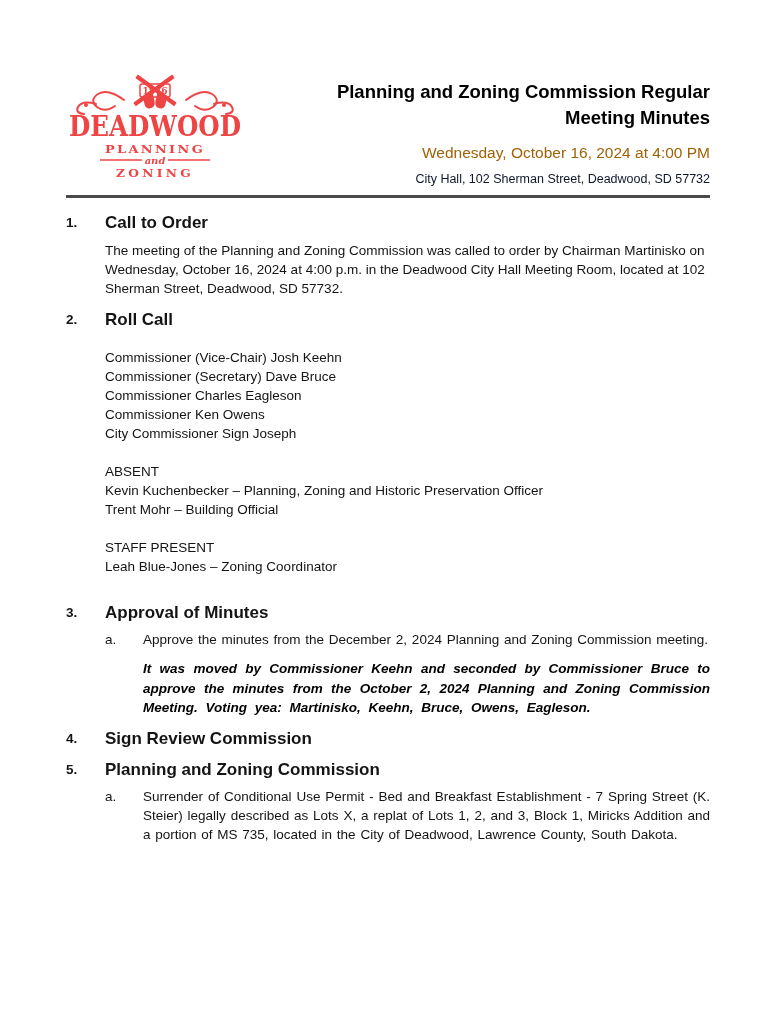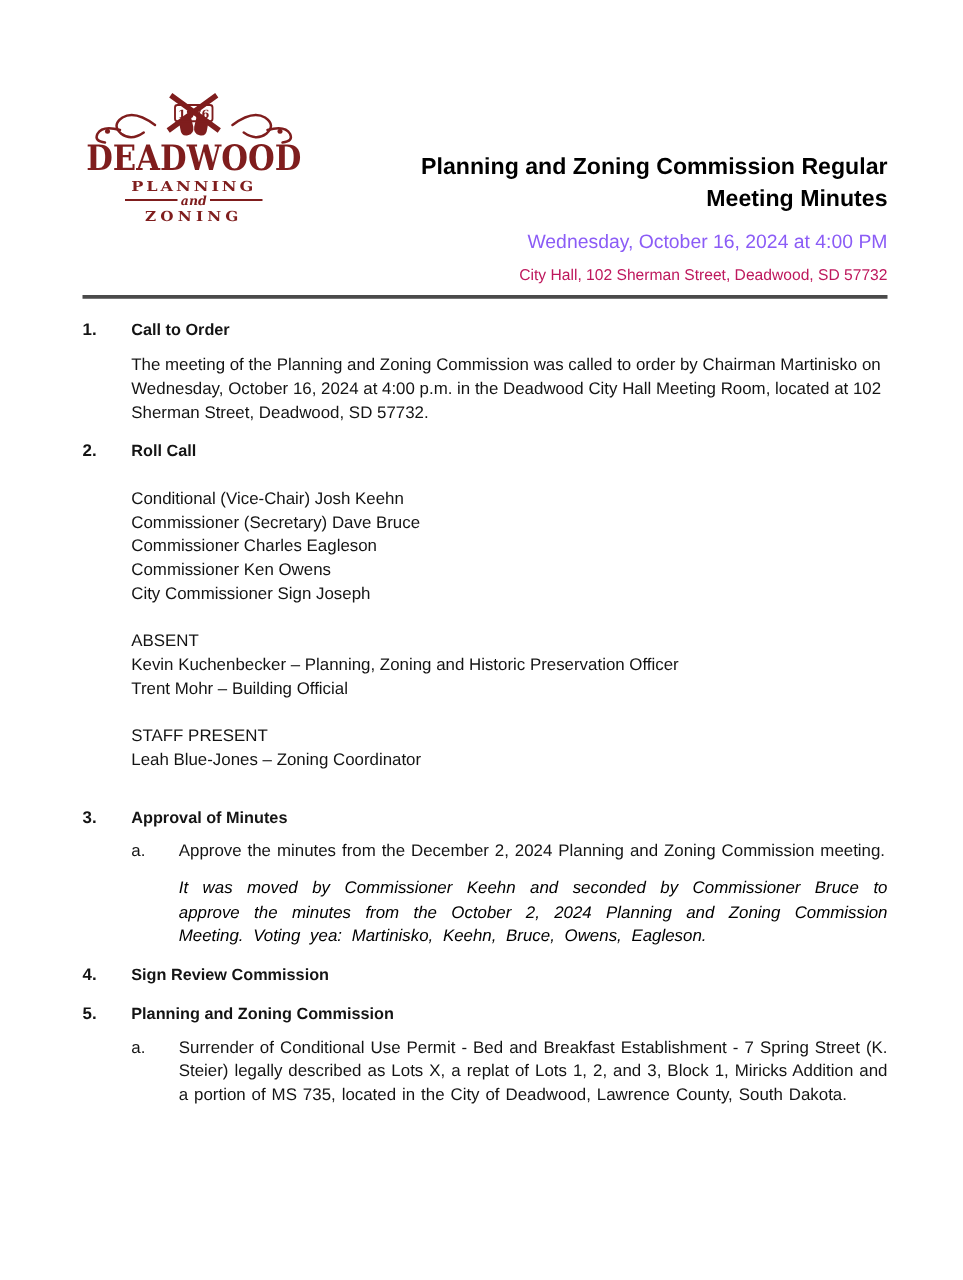--- a/index.html
+++ b/index.html
@@ -8,57 +8,57 @@
     width: 770px;
     height: 1024px;
     overflow: hidden;
     color: #141414;
     font-family: "Liberation Sans", sans-serif;
   }
   .page { padding: 74px 60px 20px 66px; }
 
   
   .header { display: flex; align-items: flex-start; }
-  .logo { width: 178px; flex: none; color: #7f1d1d; }
+  .logo { width: 178px; flex: none; color: #ef4444; }
   .logo svg { display: block; }
-  .header-right { flex: 1; text-align: right; padding-top: 5px; margin-top: 41px; }
+  .header-right { flex: 1; text-align: right; padding-top: 5px; }
   .title {
     font-size: 18.5px;
     font-weight: bold;
     line-height: 26px;
     color: #000;
     max-width: 425px;
     margin-left: auto;
   }
-  .datetime { font-size: 15.5px; margin-top: 13px; color: #8b5cf6; }
-  .venue { font-size: 12.5px; margin-top: 10px; color: #be185d; }
+  .datetime { font-size: 15.5px; margin-top: 13px; color: #a16207; }
+  .venue { font-size: 12.5px; margin-top: 10px; color: #0f172a; }
   .divider { border: none; border-top: 3px solid #4a4a4a; margin-top: 9px; }
 
   
   .doc { font-size: 13.5px; line-height: 19px; }
   .sec { display: flex; }
   .sec-num { width: 39px; flex: none; font-weight: bold; }
   .sec-body { flex: 1; min-width: 0; }
-  .sec-head { font-size: 13px; font-weight: bold; line-height: 19px; }
+  .sec-head { font-size: 17px; font-weight: bold; line-height: 19px; }
 
   .mt-sec1   { margin-top: 15px; }
   .mt-para   { margin-top: 9px; }
   .mt-sec2   { margin-top: 12px; }
   .mt-group  { margin-top: 19px; }
   .mt-sec3   { margin-top: 27px; }
   .mt-item   { margin-top: 8px; }
   .mt-motion { margin-top: 10px; }
   .mt-sec4   { margin-top: 11px; }
   .mt-sec5   { margin-top: 12px; }
 
   .item { display: flex; }
   .item-letter { width: 38px; flex: none; }
   .item-text { flex: 1; min-width: 0; text-align: justify; word-spacing: 1px; }
   .motion {
-    font-weight: normal;
+    font-weight: bold;
     font-style: italic;
     text-align: justify;
     word-spacing: 4px;
     line-height: 19.5px;
     color: #000;
   }
   .roll-line { white-space: nowrap; }
 </style>
 </head>
 <body>
@@ -125,21 +125,21 @@
         <p class="mt-para">The meeting of the Planning and Zoning Commission was called to order by Chairman Martinisko on Wednesday, October 16, 2024 at 4:00 p.m. in the Deadwood City Hall Meeting Room, located at 102 Sherman Street, Deadwood, SD 57732.</p>
       </div>
     </section>
 
     <section class="sec mt-sec2">
       <div class="sec-num">2.</div>
       <div class="sec-body">
         <h2 class="sec-head">Roll Call</h2>
 
         <div class="mt-group">
-          <div class="roll-line">Conditional (Vice-Chair) Josh Keehn</div>
+          <div class="roll-line">Commissioner (Vice-Chair) Josh Keehn</div>
           <div class="roll-line">Commissioner (Secretary) Dave Bruce</div>
           <div class="roll-line">Commissioner Charles Eagleson</div>
           <div class="roll-line">Commissioner Ken Owens</div>
           <div class="roll-line">City Commissioner Sign Joseph</div>
         </div>
 
         <div class="mt-group">
           <div class="roll-line">ABSENT</div>
           <div class="roll-line">Kevin Kuchenbecker – Planning, Zoning and Historic Preservation Officer</div>
           <div class="roll-line">Trent Mohr – Building Official</div>

